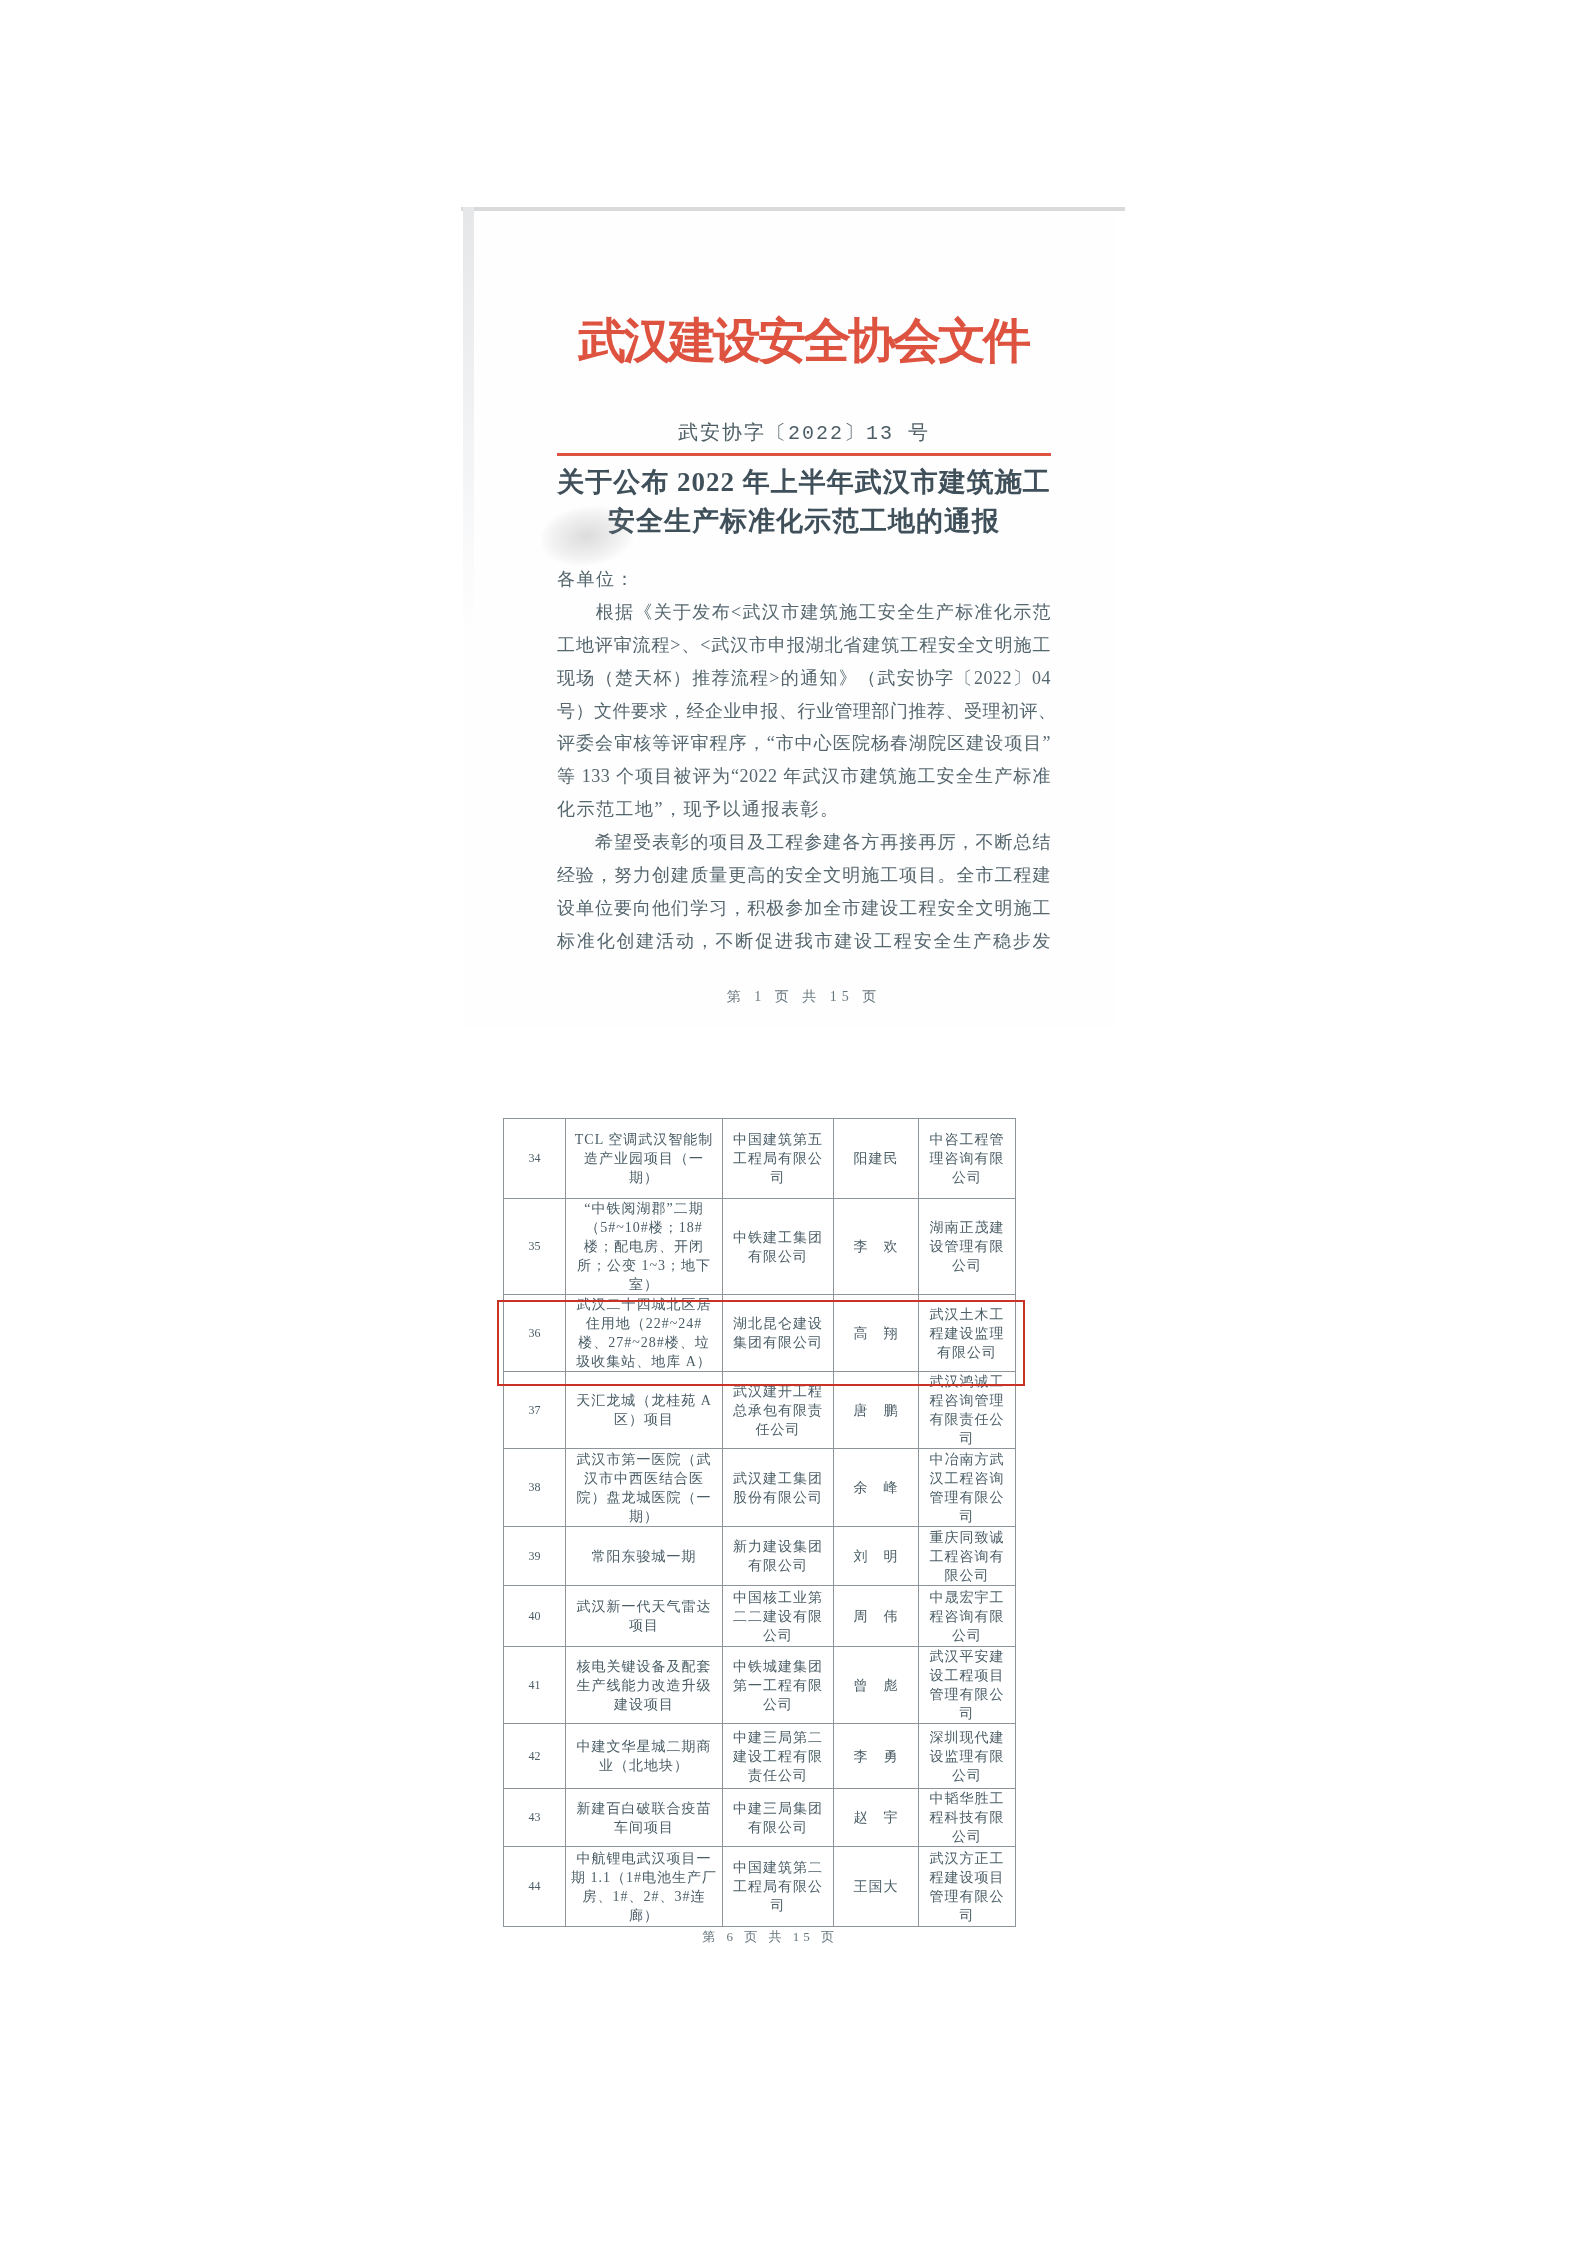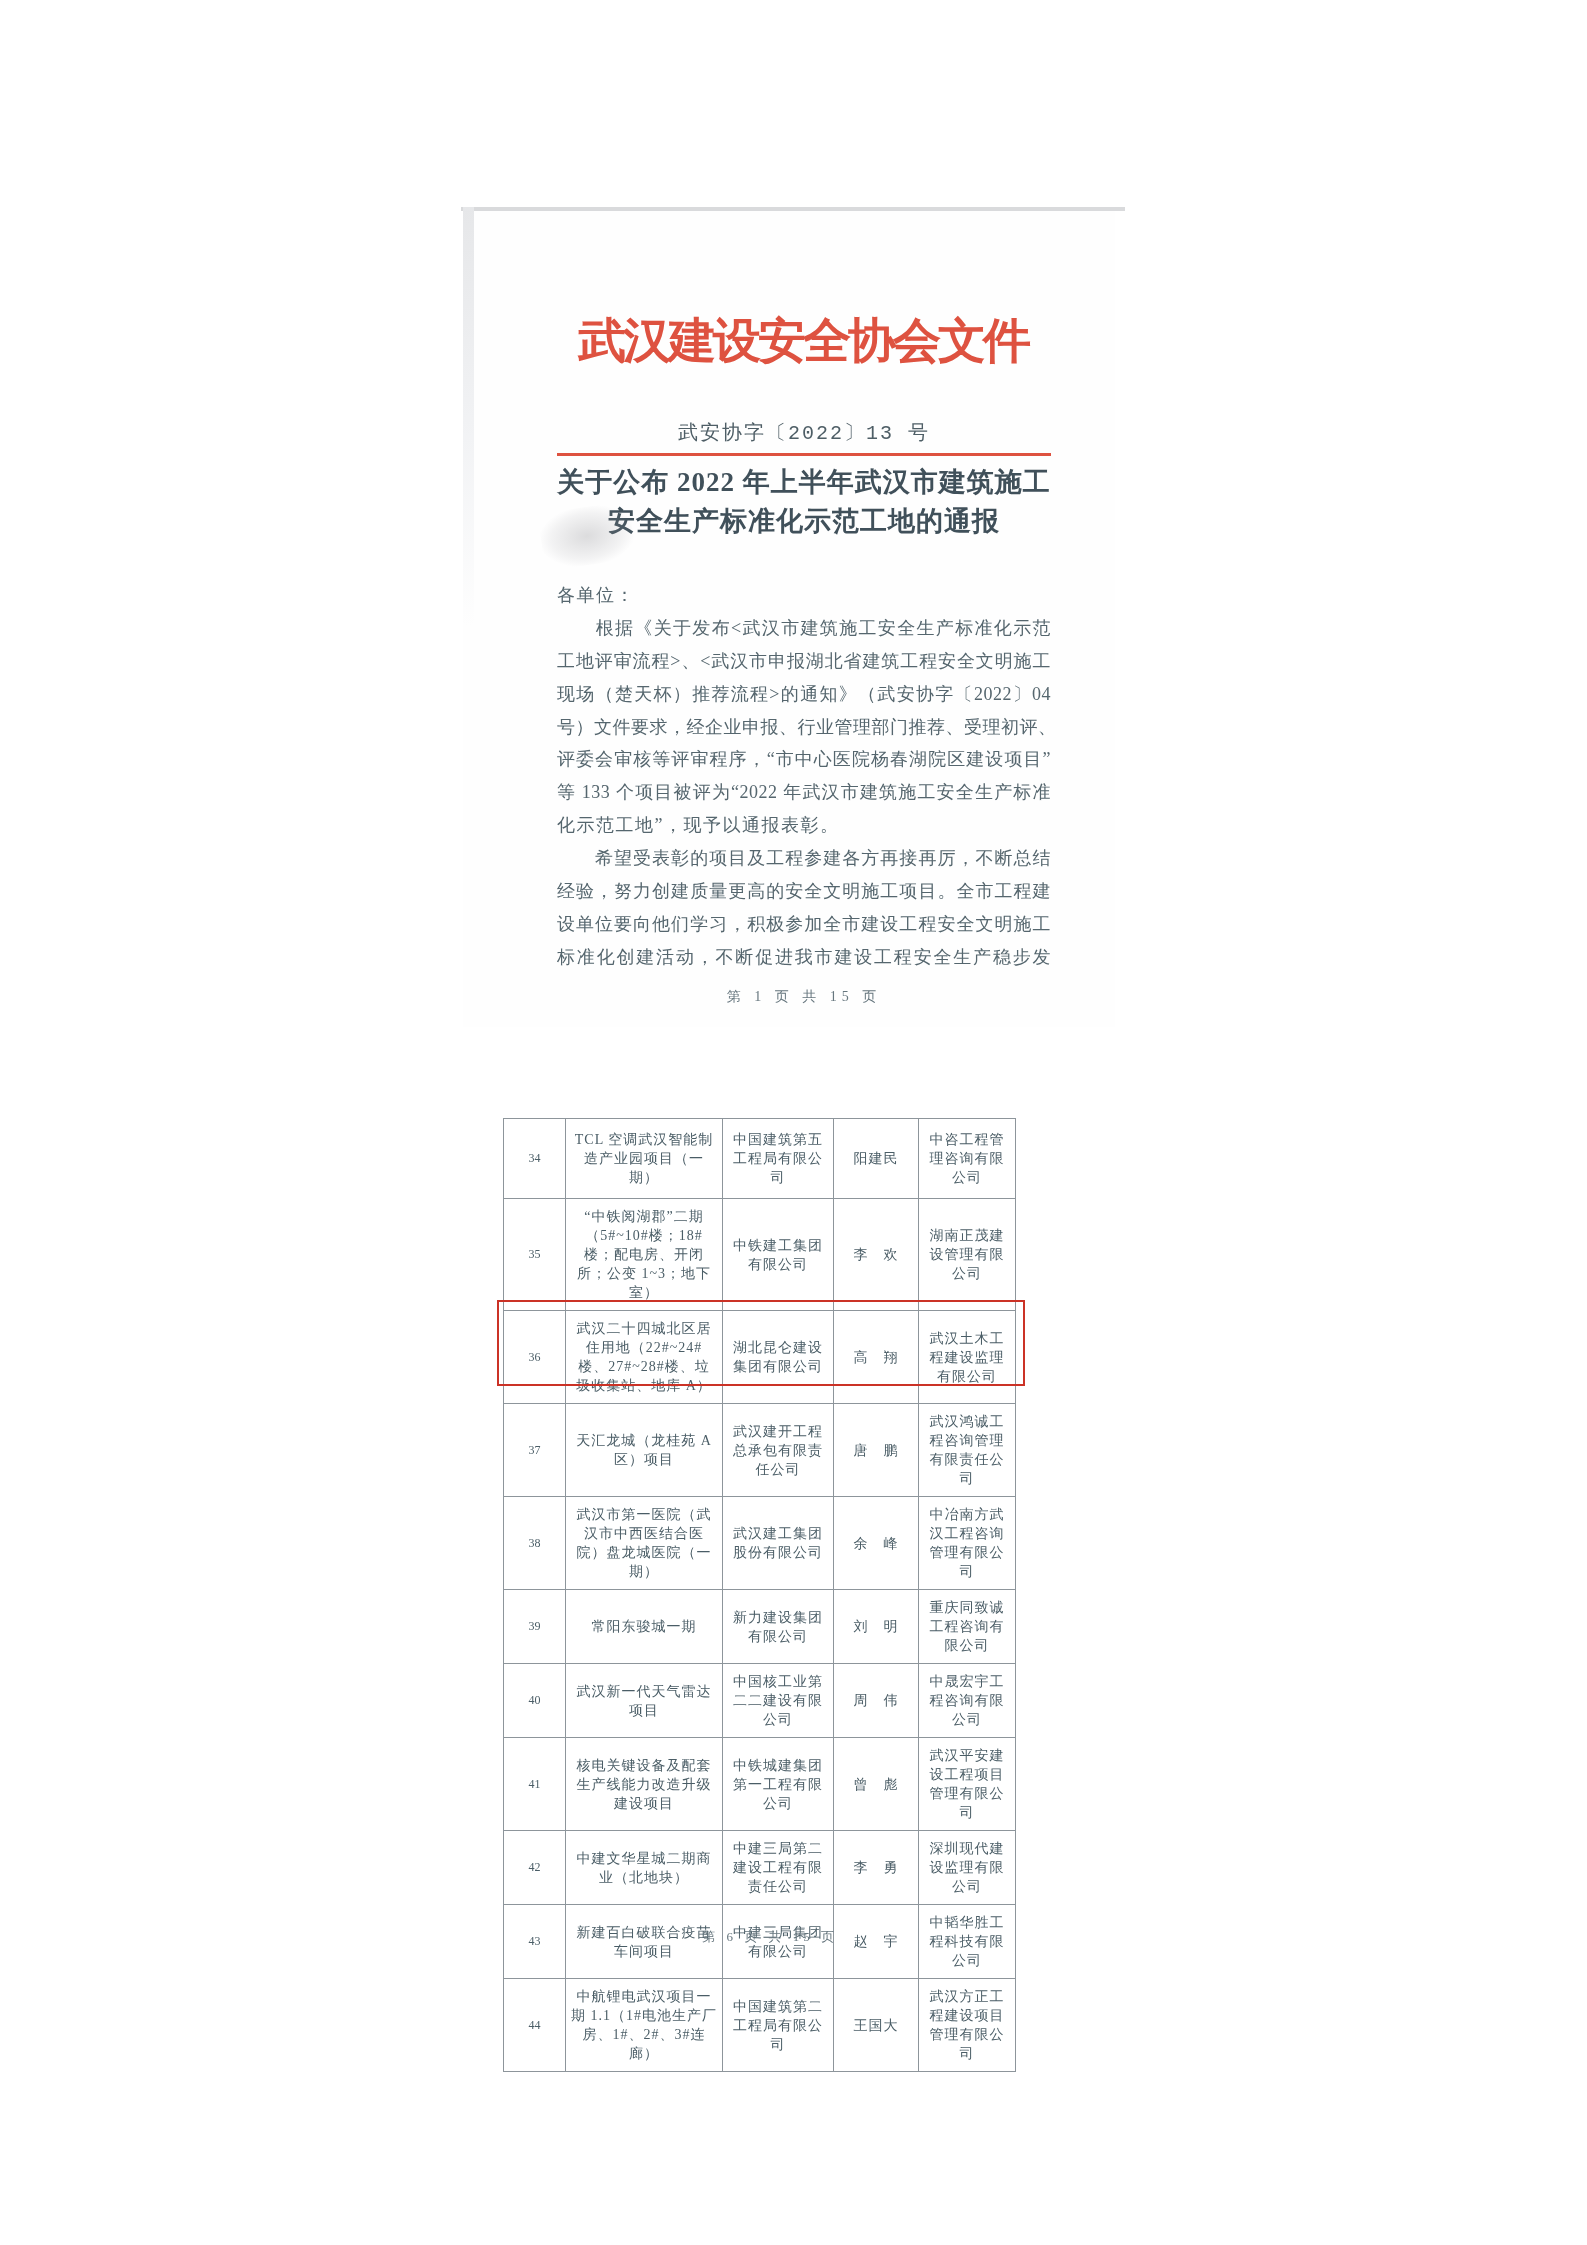--- a/index.html
+++ b/index.html
@@ -21,36 +21,36 @@
              font-size:48px;line-height:1.1;font-weight:bold;color:var(--header-red);
              letter-spacing:-3px;white-space:nowrap;}
   .doc-number{position:absolute;left:94px;top:212px;width:494px;text-align:center;
               font-size:20px;color:#4e5e66;letter-spacing:2px;font-family:Liberation Mono, monospace;}
   .red-rule{position:absolute;left:94px;top:246px;width:494px;height:2.5px;background:var(--header-red);}
   .notice-title{position:absolute;left:64px;top:256px;width:554px;margin:0;text-align:center;
                 font-size:27px;line-height:39px;font-weight:bold;color:var(--title-ink);letter-spacing:1px;}
   .stamp{position:absolute;left:78px;top:300px;width:92px;height:58px;transform:rotate(-8deg);
          background:radial-gradient(ellipse at center,rgba(140,140,145,0.30) 0%,rgba(160,160,165,0.12) 55%,rgba(160,160,165,0) 75%);}
   .body-lines{position:absolute;left:94px;top:356px;width:494px;color:var(--body-ink);
-              font-size:18px;margin-top:16px;}
+              font-size:18px;}
   .body-lines .line{height:32.9px;line-height:32.9px;white-space:nowrap;
                     text-align:justify;text-align-last:justify;text-justify:inter-character;
                     letter-spacing:0.5px;}
   .body-lines .line.short{text-align-last:left;letter-spacing:1.5px;}
   .footer{color:var(--footer-ink);letter-spacing:5px;}
   .f1{position:absolute;left:94px;top:761px;width:494px;text-align:center;font-size:14px;margin-top:20px;}
 
   
   .page2{position:absolute;left:0;top:1060px;width:1587px;height:960px;}
   #table-wrap{position:absolute;left:503px;top:58px;position:absolute;}
   table{border-collapse:collapse;table-layout:fixed;width:512px;color:var(--table-ink);}
   col.c-no{width:62px;} col.c-project{width:157px;} col.c-contractor{width:111px;}
   col.c-person{width:85px;} col.c-supervisor{width:97px;}
   td{border:1px solid var(--border-gray);text-align:center;vertical-align:middle;
-     padding:8px 5px;font-size:14px;line-height:19px;letter-spacing:1px;}
+     padding:0 5px;font-size:14px;line-height:19px;letter-spacing:1px;}
   td[data-field="no"]{font-size:12px;letter-spacing:0;}
   .red-frame{position:absolute;left:-6px;right:-9px;border:2.5px solid var(--highlight-red);
              pointer-events:none;}
   .f2{position:absolute;left:503px;top:868px;width:534px;text-align:center;font-size:13px;letter-spacing:4px;}
 </style>
 </head>
 <body>
 
 <div class="canvas">
 

